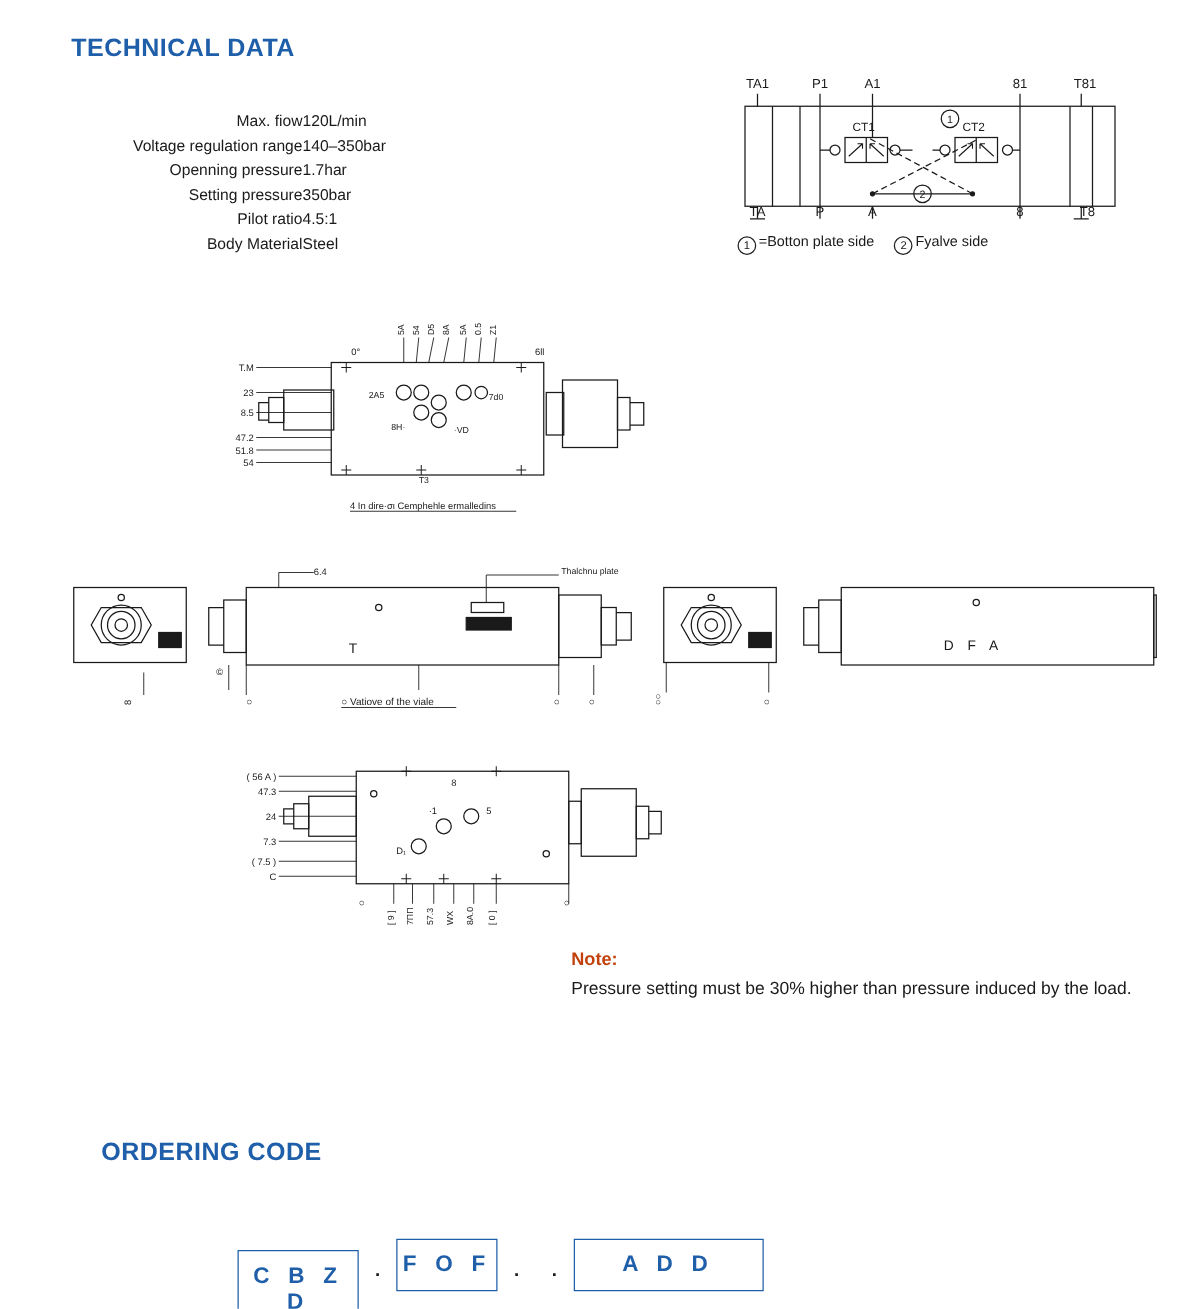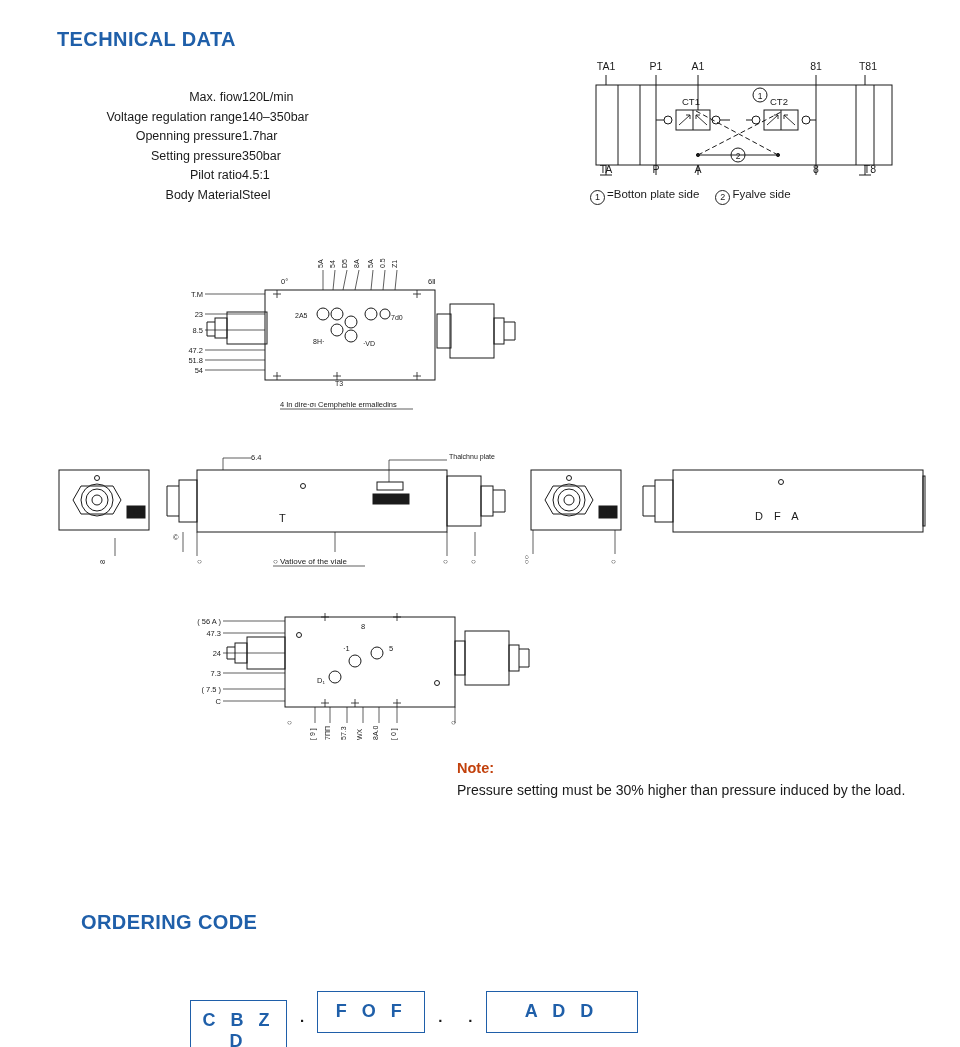--- a/index.html
+++ b/index.html
@@ -105,21 +105,21 @@
   }
   .order-dot {
     color: #1a1a1a;
     font-size: 15px;
     font-weight: bold;
     padding: 0 13px;
     position: relative;
     top: 5px;
   }
   #ob1 { width: 97px; margin-top: 40px; }
-  #ob2 { width: 108px; }
+  #ob2 { width: 81px; }
   #ob3 { width: 100px; }
   #ob4 { width: 152px; }
 
   svg text { font-family: "Liberation Sans", sans-serif; fill: #1a1a1a; }
 </style>
 </head>
 <body>
 
 <div class="section-title" id="tech-title">TECHNICAL DATA</div>
 

